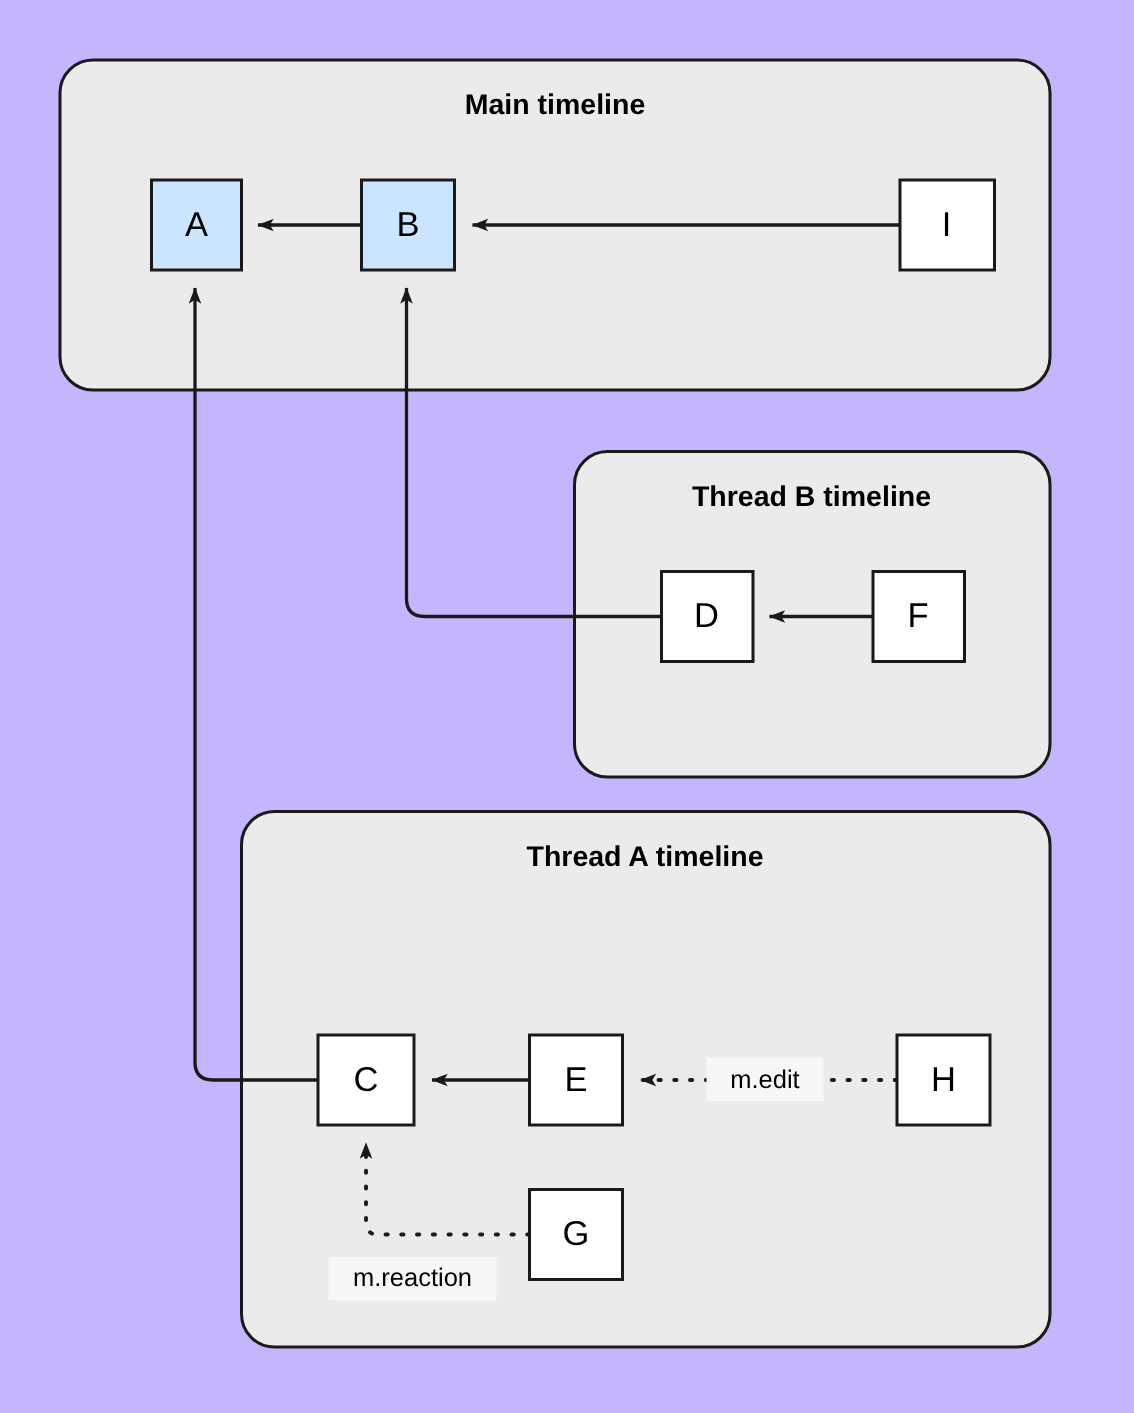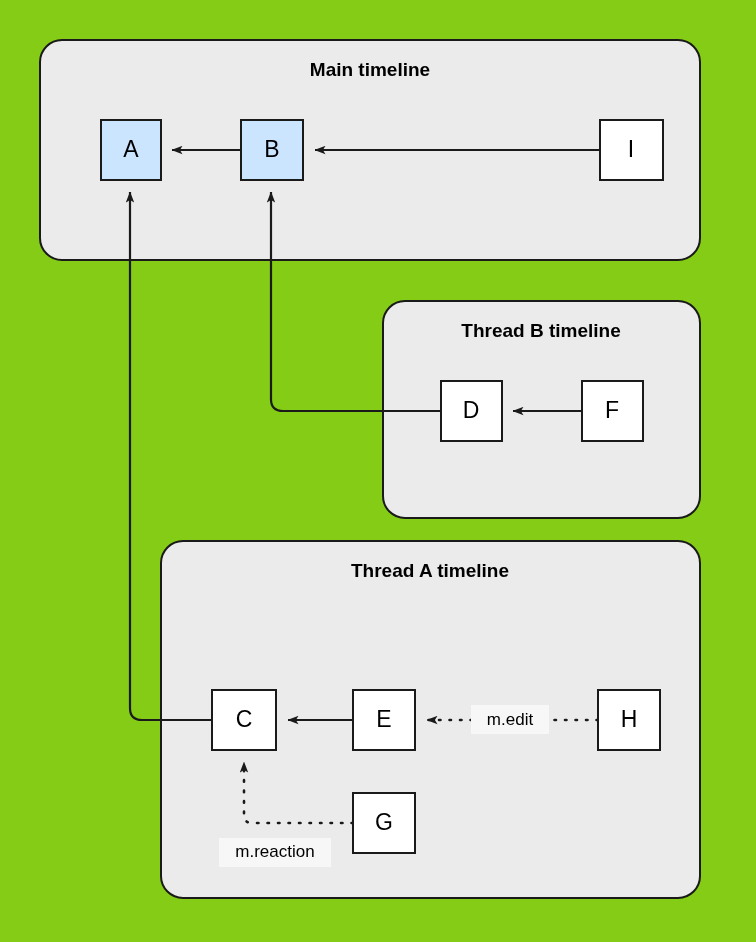--- a/index.html
+++ b/index.html
@@ -4,21 +4,21 @@
 <style>
   html, body {
     margin: 0;
     padding: 0;
     background: #ffffff;
   }
   #canvas {
     position: relative;
     width: 756px;
     height: 942px;
-    background: #84cc16;
+    background: #c4b5fd;
     font-family: "Liberation Sans", sans-serif;
     overflow: hidden;
   }
   #diagram-svg {
     position: absolute;
     left: 0;
     top: 0;
     width: 756px;
     height: 942px;
   }

